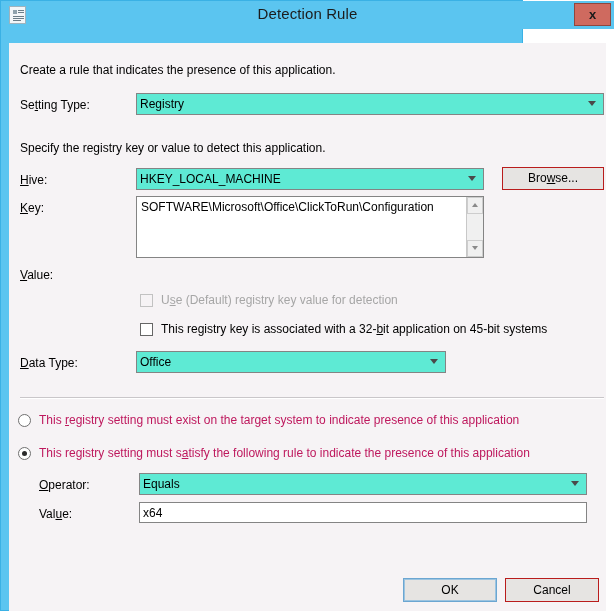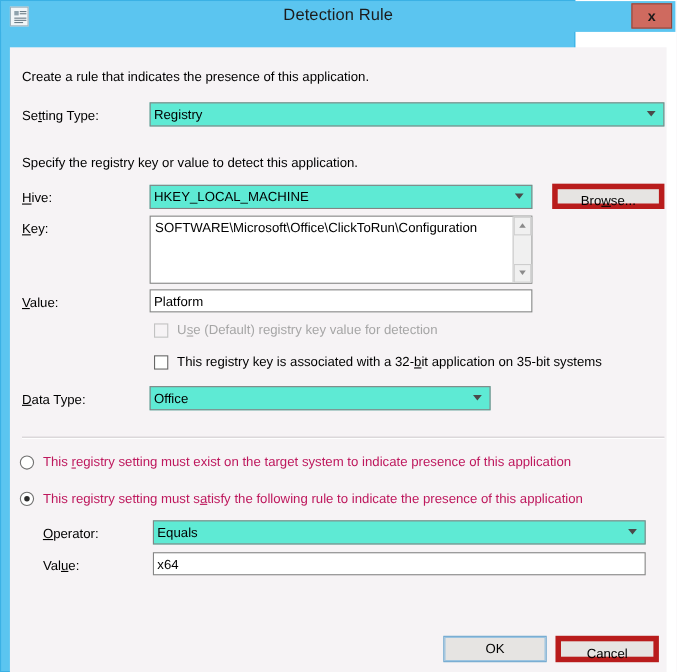--- a/index.html
+++ b/index.html
@@ -141,21 +141,21 @@
     width: 0; height: 0;
     border-left: 4px solid transparent;
     border-right: 4px solid transparent;
     border-top: 5px solid #4a4a4a;
   }
 
   .btn {
     position: absolute;
     box-sizing: border-box;
     background: #e6e4e2;
-    border: 5px solid #b91c1c;
+    border: 1px solid #b91c1c;
     font-size: 12px;
     color: #000;
     text-align: center;
     cursor: pointer;
     font-family: "Liberation Sans", sans-serif;
   }
   .btn.default {
     border: 1px solid #6ba6d1;
     outline: 1px solid #9cc4e0;
     outline-offset: -2px;
@@ -289,27 +289,26 @@
         <div class="sbtn up">
             <span class="chev"></span>
           </div>
         <div class="sbtn dn">
             <span class="chev"></span>
           </div>
       </div>
     </div>
 
     <div class="lbl" style="left:11px; top:225px;"><u>V</u><span>alue:</span></div>
-    <div class="tbox" style="left:127px; top:220px; width:348px;">Platform</div>
 
     <div class="cb disabled" style="left:131px; top:251px;"></div>
     <div class="cb-label disabled" style="left:152px; top:250px;"><span>U</span><u>s</u><span>e (Default) registry key value for detection</span></div>
 
     <div class="cb" style="left:131px; top:280px;"></div>
-    <div class="cb-label" style="left:152px; top:279px;"><span>This registry key is associated with a 32-</span><u>b</u><span>it application on 35-bit systems</span></div>
+    <div class="cb-label" style="left:152px; top:279px;"><span>This registry key is associated with a 32-</span><u>b</u><span>it application on 45-bit systems</span></div>
 
     <div class="lbl" style="left:11px; top:313px;text-align:center;"><u>D</u><span>ata Type:</span></div>
     <div class="combo" style="left:127px; top:308px; width:310px;">
       <span>Office</span>
       <span class="arrow"></span>
     </div>
 
     <div class="hr" style="left:11px; top:354px; width:584px;"></div>
 
     <div class="rb" style="left:9px; top:371px;"></div>

